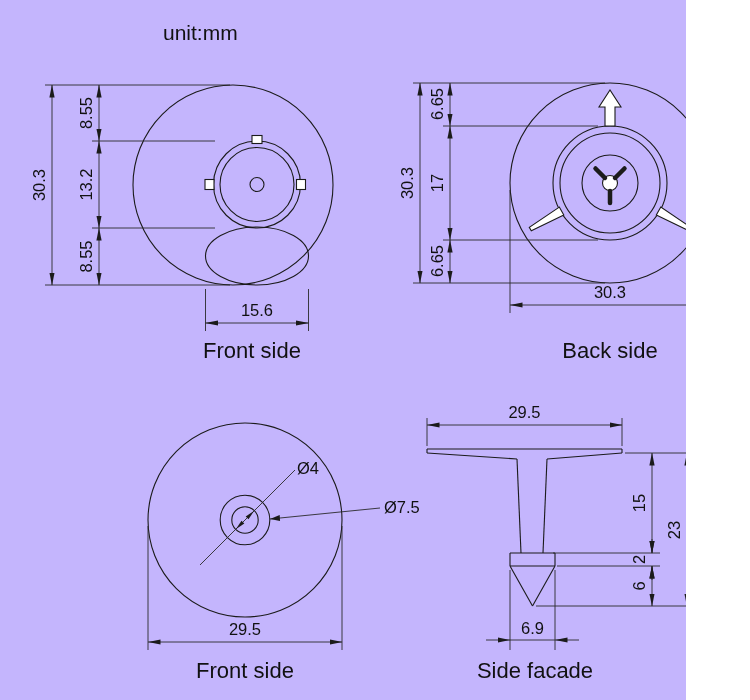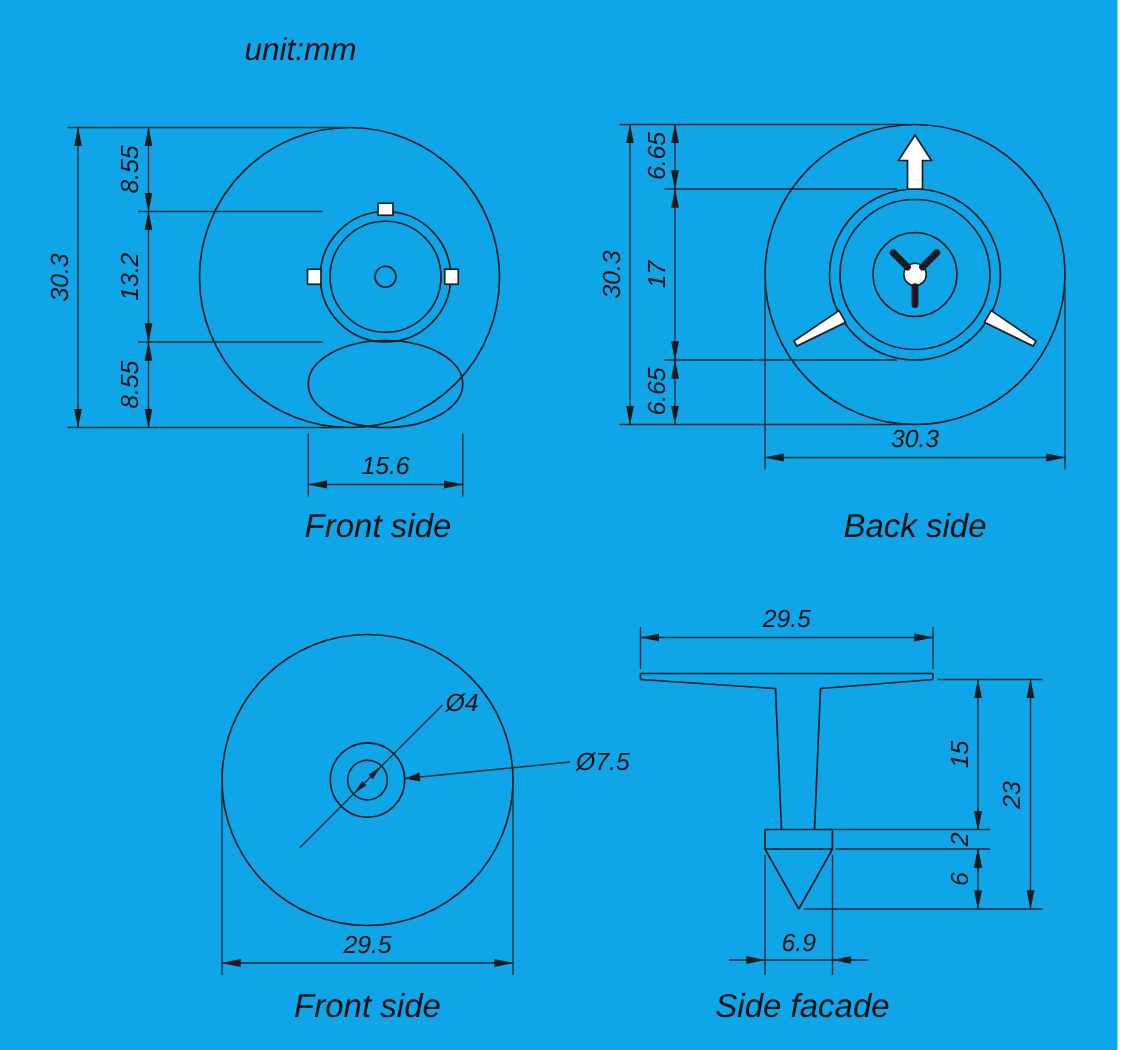--- a/index.html
+++ b/index.html
@@ -1,16 +1,16 @@
 <!DOCTYPE html>
 <html><head>
 <meta charset="utf-8">
 <style>
   html,body { margin:0; padding:0; background:#ffffff; }
-  .page { width:745px; height:700px; background:#0ea5e9; position:relative; overflow:hidden;font-style:italic; }
+  .page { width:686px; height:700px; background:#c4b5fd; position:relative; overflow:hidden; }
   svg { display:block; }
   .c  { fill:none; stroke:#1b1b1b; stroke-width:1.1; }
   .cw { fill:#ffffff; stroke:#1b1b1b; stroke-width:1.1; }
   .d  { fill:none; stroke:#2a2a2a; stroke-width:0.9; }
   .slot { fill:none; stroke:#1b1b1b; stroke-width:4.5; stroke-linecap:round; }
   text { font-family:"Liberation Sans", sans-serif; fill:#111111; }
   text.dim   { font-size:16.5px; text-anchor:middle; }
   text.dimL  { font-size:16.5px; text-anchor:start; }
   text.vlabel{ font-size:22px; text-anchor:middle; }
   text.unit  { font-size:21px; text-anchor:start; }

